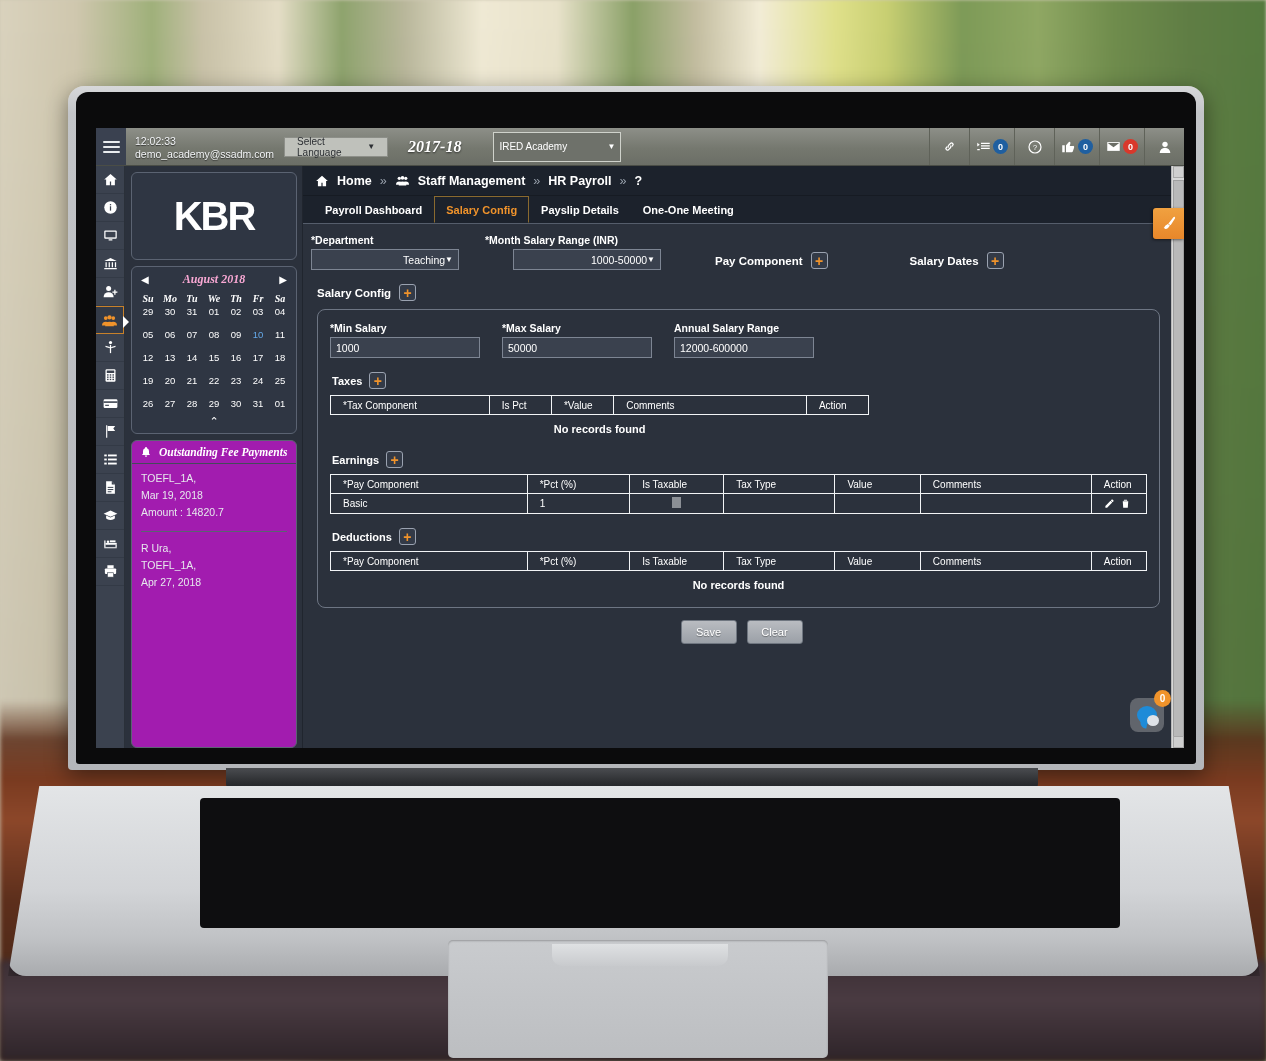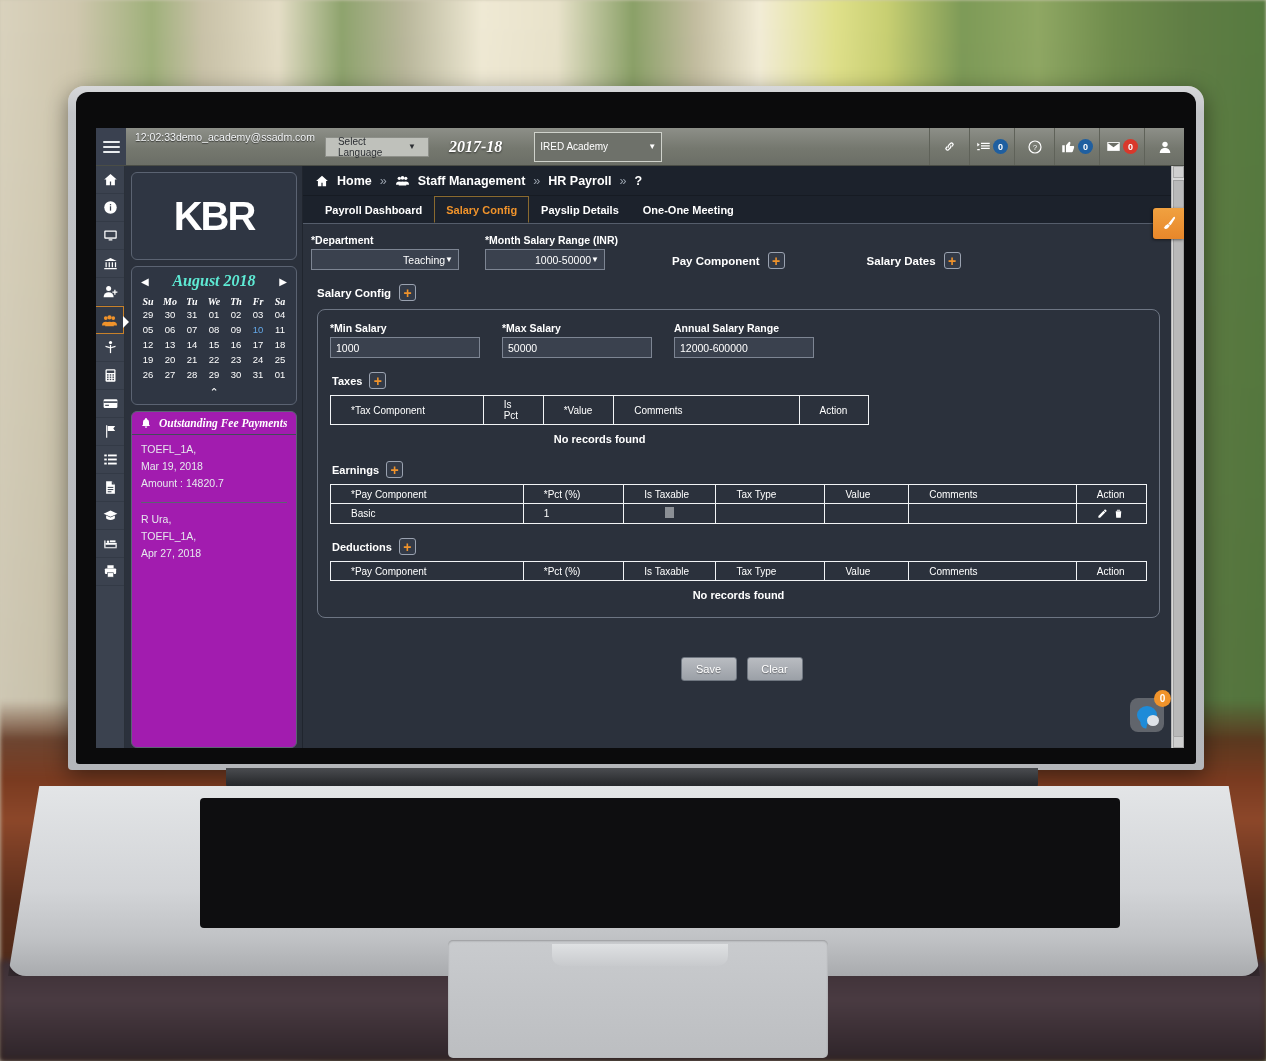--- a/index.html
+++ b/index.html
@@ -113,21 +113,21 @@
                      background:#4fae3e; clip-path: polygon(50% 0,100% 38%,50% 76%,0 38%); }
   .brand-logo .stem{ position:absolute; left:11px; top:9px; width:3px; height:9px; background:#2f6fb0;}
   .brand-logo .hands{ position:absolute; left:2px; top:15px; width:21px; height:8px;
                      border:2px solid #2f6fb0; border-top:none; border-radius: 0 0 12px 12px; }
   .brand-name { font-family:"Liberation Serif", serif; font-size:20px; color:#fff;
                 text-shadow:0 1px 2px rgba(0,0,0,.5); letter-spacing:.2px; }
   .brand-arrow { margin-left:auto; margin-right:8px; width:42px; height:22px; border:1.5px solid #dfe2e5;
                  border-radius:11px; display:flex; align-items:center; justify-content:center; color:#fff;
                  font-size:14px; line-height:1; }
 
-  .clockbox { padding: 3px 8px 0 9px; display:flex; flex-direction:row; justify-content:center;
+  .clockbox { padding: 3px 8px 0 9px; display:flex; flex-direction:column; justify-content:center;
               min-width:152px; color:#f2f4f6; }
   .clockbox .t { font-size: 10.5px; line-height:13px; text-shadow:0 1px 1px rgba(0,0,0,.6); }
   .clockbox .m { font-size: 10.5px; line-height:13px; text-shadow:0 1px 1px rgba(0,0,0,.6); }
 
   .lang-select { align-self:center; margin-left:2px; height:20px; width:104px;
                  background:#bfc1bb; border:1px solid #8d8f89; color:#2c2f33; font-size:10px;
                  display:flex; align-items:center; padding:0 12px; position:relative; }
   .lang-select .cap { flex:1; }
   .lang-select .caret { font-size:8px; }
 
@@ -170,22 +170,22 @@
               border-right:1px solid #20252e; }
   .kbr-card { height:88px; border:1px solid #5b6372; border-radius:6px; background:#2f3643;
               display:flex; align-items:center; justify-content:center; }
   .kbr { font-family:"Liberation Sans", sans-serif; font-weight:bold; font-size:40px; color:#fff;
          letter-spacing:-2px; }
 
   .cal-card { border:1px solid #5b6372; border-radius:6px; background:#2f3643; padding:0 0 5px 0; }
   .cal-head { display:flex; align-items:center; justify-content:space-between; padding:5px 9px 4px; }
   .cal-head .arr { color:#fff; font-size:10px; }
   .cal-title { font-family:"Liberation Serif",serif; font-style:italic; font-weight:bold;
-               font-size:16px; color:#5eead4; }
-  .cal-grid { display:grid; grid-template-columns:repeat(7,1fr); row-gap:4px; padding:2px 5px 0; }
+               font-size:12px; color:#f9a8d4; }
+  .cal-grid { display:grid; grid-template-columns:repeat(7,1fr); row-gap:12px; padding:2px 5px 0; }
   .cal-grid div { text-align:center; font-size:9.5px; color:#ffffff; }
   .cal-grid .dow { font-family:"Liberation Serif",serif; font-style:italic; font-weight:bold;
                    color:#fff; font-size:10px; }
   .cal-grid .today { color:#64a8e8; }
   .cal-foot { text-align:center; color:#fff; font-size:11px; margin-top:6px; }
 
   .fee-card { border:1px solid #5b6372; border-radius:6px; background:#a21caf; overflow:hidden; flex:1;
               min-height:0; }
   .fee-head { display:flex; align-items:center; gap:7px; padding:5px 8px; border-bottom:1px solid #434b59; }
   .fee-head .ttl { font-family:"Liberation Serif",serif; font-style:italic; font-weight:bold;
@@ -211,49 +211,49 @@
   .tab.active { color:#f0932b; border:1px solid #8a6a2f; border-bottom-color:#1c222c;
                 background:#1c222c; }
 
   .content { flex:1; overflow:hidden; padding:10px 12px 0 8px; position:relative; }
 
   .row { display:flex; align-items:flex-end; gap:26px; }
   .field { display:flex; flex-direction:column; gap:3px; }
   .lbl { font-size:10.5px; color:#fff; font-weight:bold; }
   .sel { width:148px; height:21px; background:#3a414e; border:1px solid #7d8593; color:#fff;
          font-size:10.5px; display:flex; align-items:center; padding:0 5px; }
-  .sel.w2 { width:120px; }
+  .sel.w2 { width:148px;margin-left:28px; }
   .sel .cap { flex:1;text-align:right; }
   .sel .caret{ font-size:8px; }
 
   .inline-act { display:flex; align-items:center; gap:8px; }
   .inline-act .t { font-size:11.5px; font-weight:bold; color:#fff; }
   .plus { width:17px; height:17px; border:1px solid #9aa2b0; border-radius:3px;
           background:#333a47; color:#f0932b; font-size:14px; font-weight:bold; line-height:14px;
           display:flex; align-items:center; justify-content:center; }
 
   .sect-head { display:flex; align-items:center; gap:8px; margin:14px 0 8px 6px; }
   .sect-head .t { font-size:11.5px; font-weight:bold; color:#fff; }
 
   .panel { border:1px solid #6d7583; border-radius:8px; padding:12px 12px 14px; margin-left:6px;
            margin-right:12px; }
 
   .subhead { display:flex; align-items:center; gap:7px; margin:14px 0 6px 2px; }
   .subhead .t { font-size:11px; font-weight:bold; color:#fff; }
 
   table.grid { border-collapse:collapse; width:100%; }
   table.grid th, table.grid td { border:1px solid #f2f4f6; font-size:10px; color:#fff;
-     text-align:left; padding:3px 20px; background:#2b313c; font-weight:normal; height:19px; }
+     text-align:left; padding:3px 12px; background:#2b313c; font-weight:normal; height:19px; }
   table.grid th { font-weight:normal; }
   .norec { text-align:center; font-size:11px; font-weight:bold; color:#fff; padding:8px 0 2px; }
   .chk { width:9px; height:11px; background:#8b8f95; display:inline-block; }
   .act-icons { display:flex; gap:5px; align-items:center; justify-content:flex-start; }
   .act-icons svg { width:11px; height:11px; fill:#fff; }
 
-  .btn-row { display:flex; justify-content:center; gap:10px; margin-top:39px; }
+  .btn-row { display:flex; justify-content:center; gap:10px; margin-top:12px; }
   .btn { min-width:56px; height:24px; border:1px solid #6f7680; border-radius:3px;
          background:linear-gradient(180deg,#b9bcc1,#9ba0a7); color:#fff; font-size:11px;
          display:flex; align-items:center; justify-content:center;
          text-shadow:0 1px 1px rgba(0,0,0,.4); }
 
   .chatbtn { position:absolute; right:20px; bottom:16px; width:34px; height:34px;
              border-radius:8px; background:#61656c; display:flex; align-items:center;
              justify-content:center; }
   .chatbtn .b1 { width:20px; height:18px; background:#1e8bd8; border-radius:50%; position:relative; }
   .chatbtn .b1::after{content:"";position:absolute;left:3px;bottom:-4px;width:7px;height:7px;

